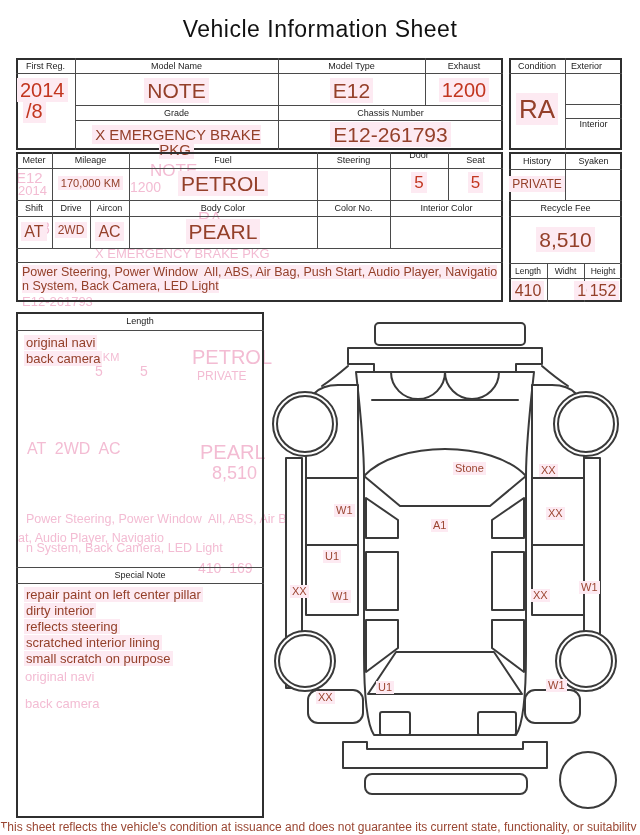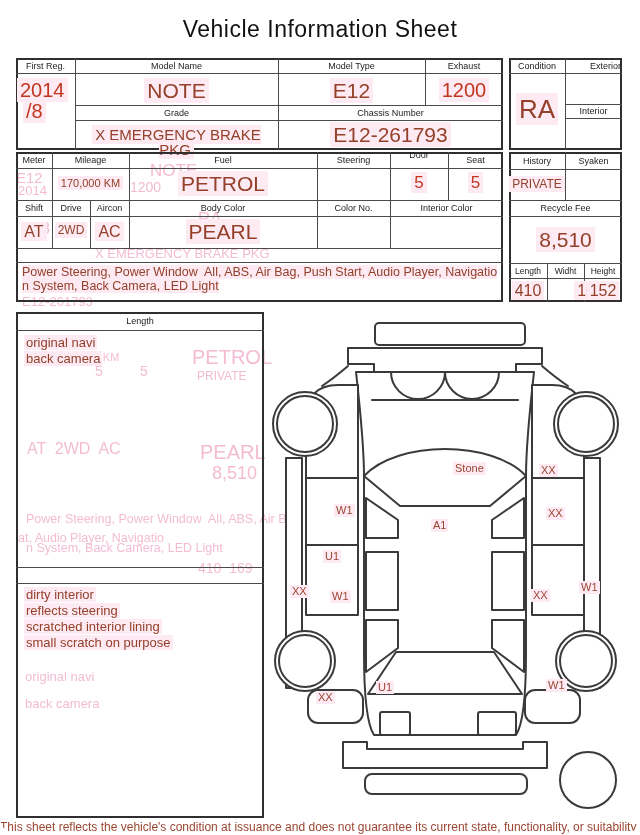--- a/index.html
+++ b/index.html
@@ -78,23 +78,23 @@
   <div class="hdr z3" style="left:278px;top:109px;width:225px">Chassis Number</div>
   <div class="val z3" style="left:75px;top:127px;width:203px;font-size:15px"><span>X EMERGENCY BRAKE PKG</span></div>
   <div class="val z3" style="left:278px;top:124px;width:225px;font-size:21px"><span>E12-261793</span></div>
 
   <div class="box z3" style="left:509px;top:58px;width:113px;height:92px"></div>
   <div class="vl z3" style="left:565px;top:58px;height:92px"></div>
   <div class="hz z3" style="left:509px;top:73px;width:113px"></div>
   <div class="hz z3" style="left:565px;top:104px;width:57px"></div>
   <div class="hz z3" style="left:565px;top:118px;width:57px"></div>
   <div class="hdr z3" style="left:509px;top:62px;width:56px">Condition</div>
-  <div class="hdr z3" style="left:577px;top:62px;width:57px">Exterior</div>
+  <div class="hdr z3" style="left:558px;top:62px;width:57px">Exterior</div>
   <div class="val z3" style="left:509px;top:96px;width:56px;font-size:26px"><span>RA</span></div>
-  <div class="hdr z3" style="left:565px;top:107px;width:57px">Interior</div>
+  <div class="hdr z3" style="left:565px;top:120px;width:57px">Interior</div>
 
   <div class="box z3" style="left:16px;top:152px;width:487px;height:150px"></div>
   <div class="hz z3" style="left:16px;top:168px;width:487px"></div>
   <div class="hz z3" style="left:16px;top:200px;width:487px"></div>
   <div class="hz z3" style="left:16px;top:216px;width:487px"></div>
   <div class="hz z3" style="left:16px;top:248px;width:487px"></div>
   <div class="hz z3" style="left:16px;top:262px;width:487px"></div>
   <div class="vl z3" style="left:52px;top:152px;height:96px"></div>
   <div class="vl z3" style="left:90px;top:200px;height:48px"></div>
   <div class="vl z3" style="left:129px;top:152px;height:96px"></div>
@@ -150,21 +150,23 @@
 
   <div class="box z3" style="left:16px;top:312px;width:248px;height:506px"></div>
   <div class="hz z3" style="left:16px;top:330px;width:248px"></div>
   <div class="hdr z3" style="left:16px;top:317px;width:248px">Length</div>
   <div class="lines z3" style="left:24px;top:335px;font-size:13px">
     <div><span>original navi</span></div>
     <div><span>back camera</span></div>
   </div>
   <div class="hz z3" style="left:16px;top:567px;width:248px"></div>
   <div class="hz z3" style="left:16px;top:583px;width:248px"></div>
+  <div class="hdr z3" style="left:16px;top:571px;width:248px">Special Note</div>
   <div class="lines z3" style="left:24px;top:587px;font-size:13px">
+    <div><span>repair paint on left center pillar</span></div>
     <div><span>dirty interior</span></div>
     <div><span>reflects steering</span></div>
     <div><span>scratched interior lining</span></div>
     <div><span>small scratch on purpose</span></div>
   </div>
 
   <svg style="left:268px;top:308px" width="372" height="507" viewBox="0 0 372 507" fill="none" stroke="#3a3a3a" stroke-width="2" stroke-linejoin="round" stroke-linecap="round">
 
     <path d="M88,64 C92,100 96,135 96,168 L96,345 C96,395 100,418 106,427 L248,427 C254,418 258,395 258,345 L258,168 C258,135 262,100 266,64 Z" fill="#ffffff"></path>
     <path d="M123,64 A27,27 0 0 0 177,64"></path>

